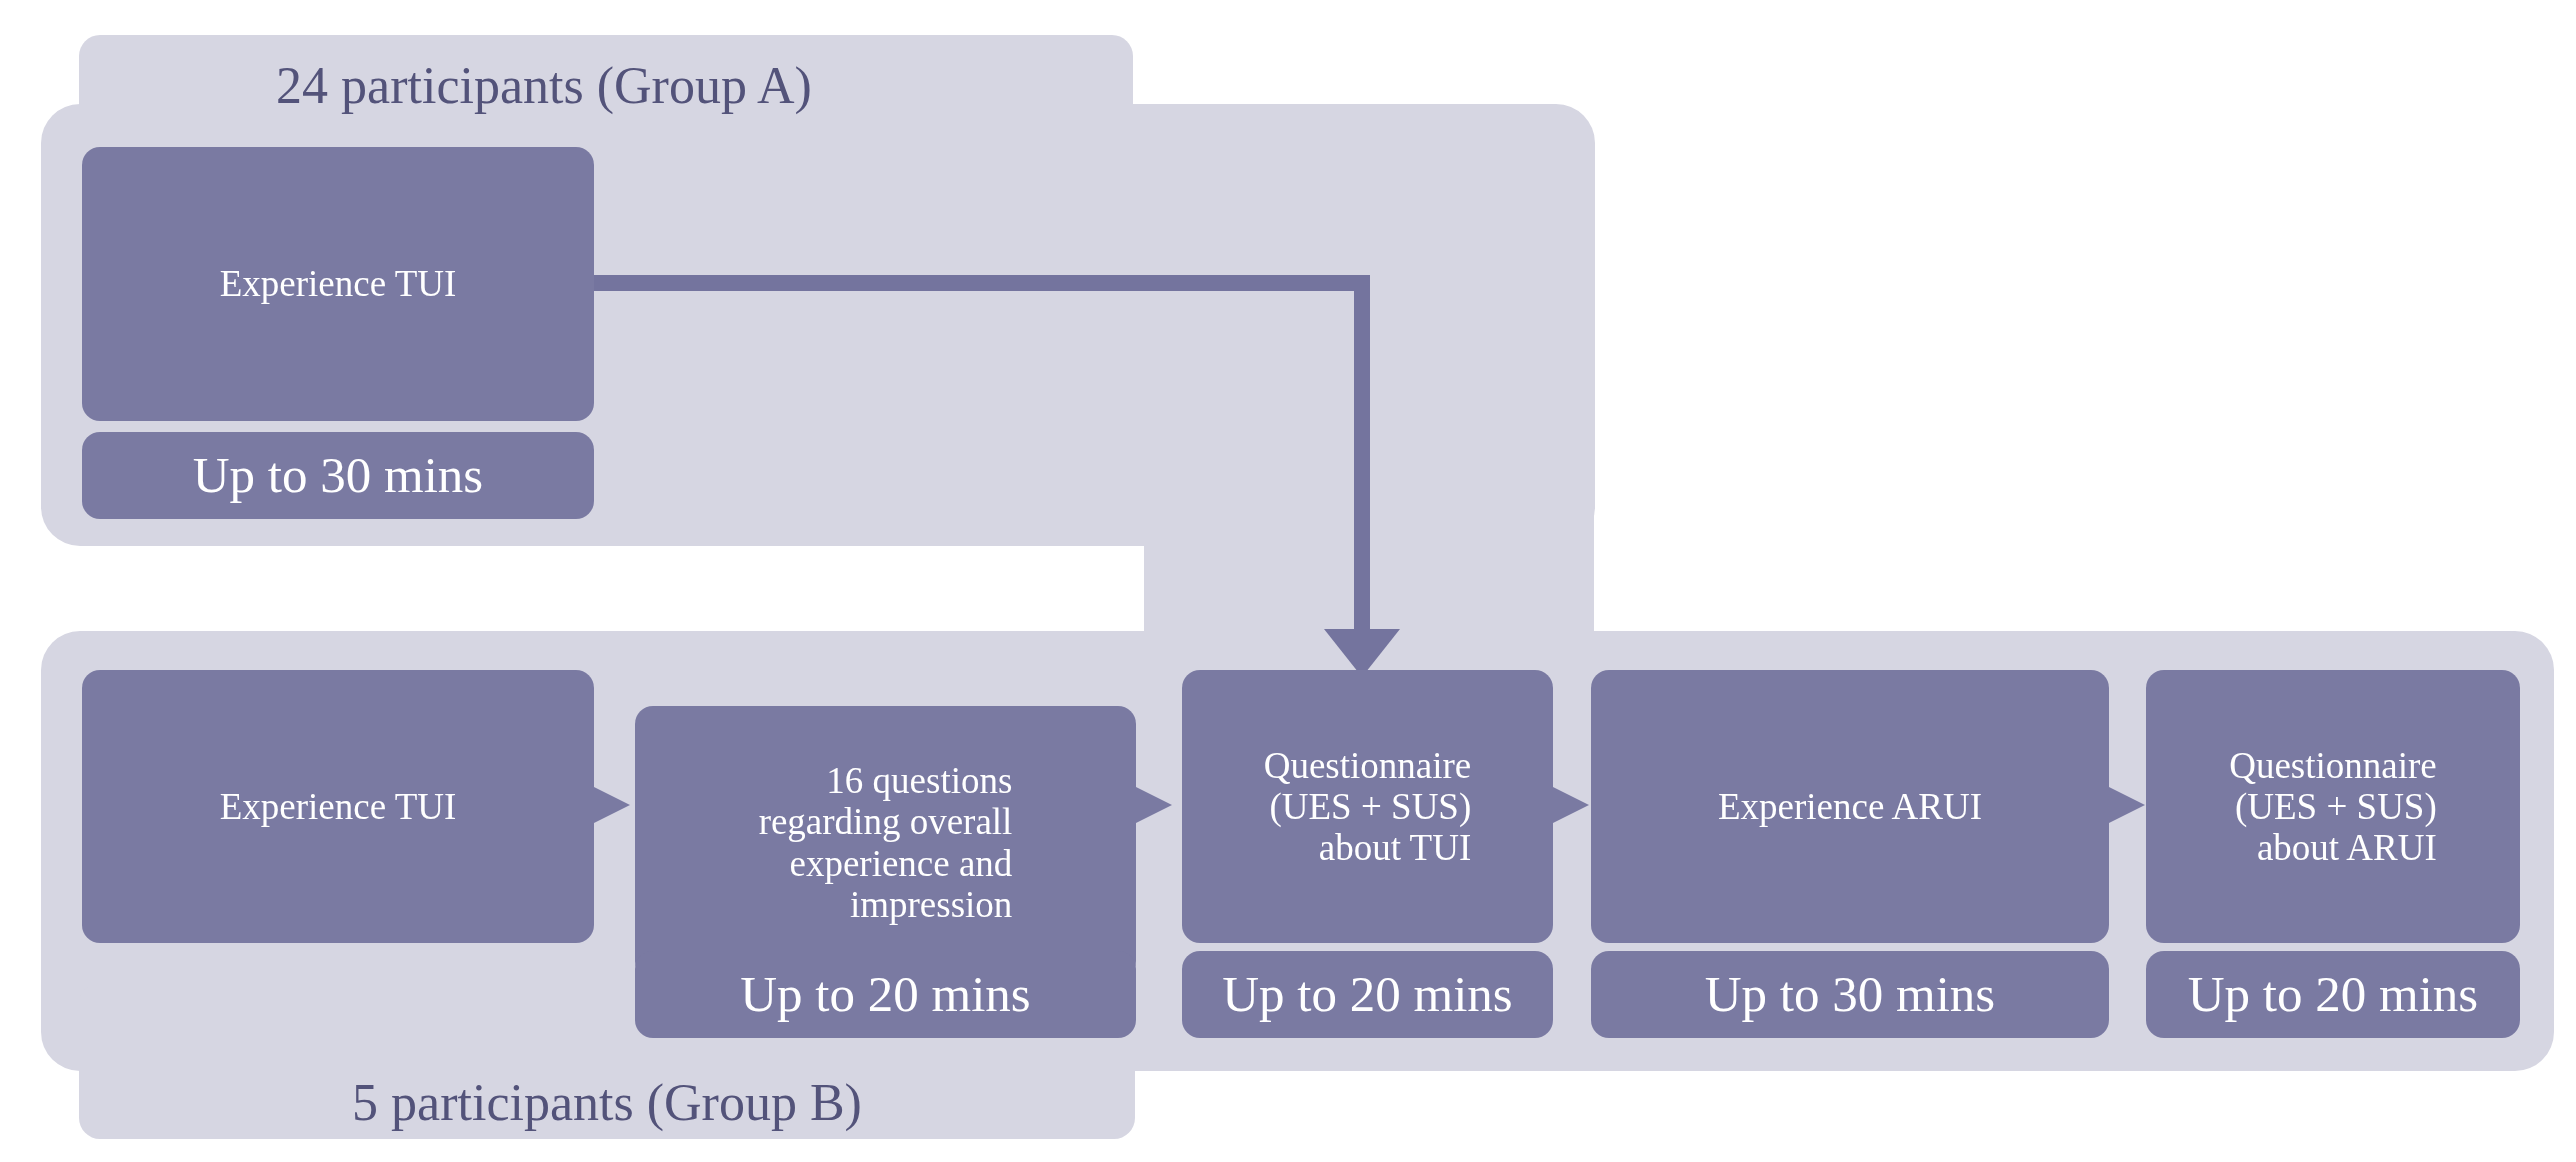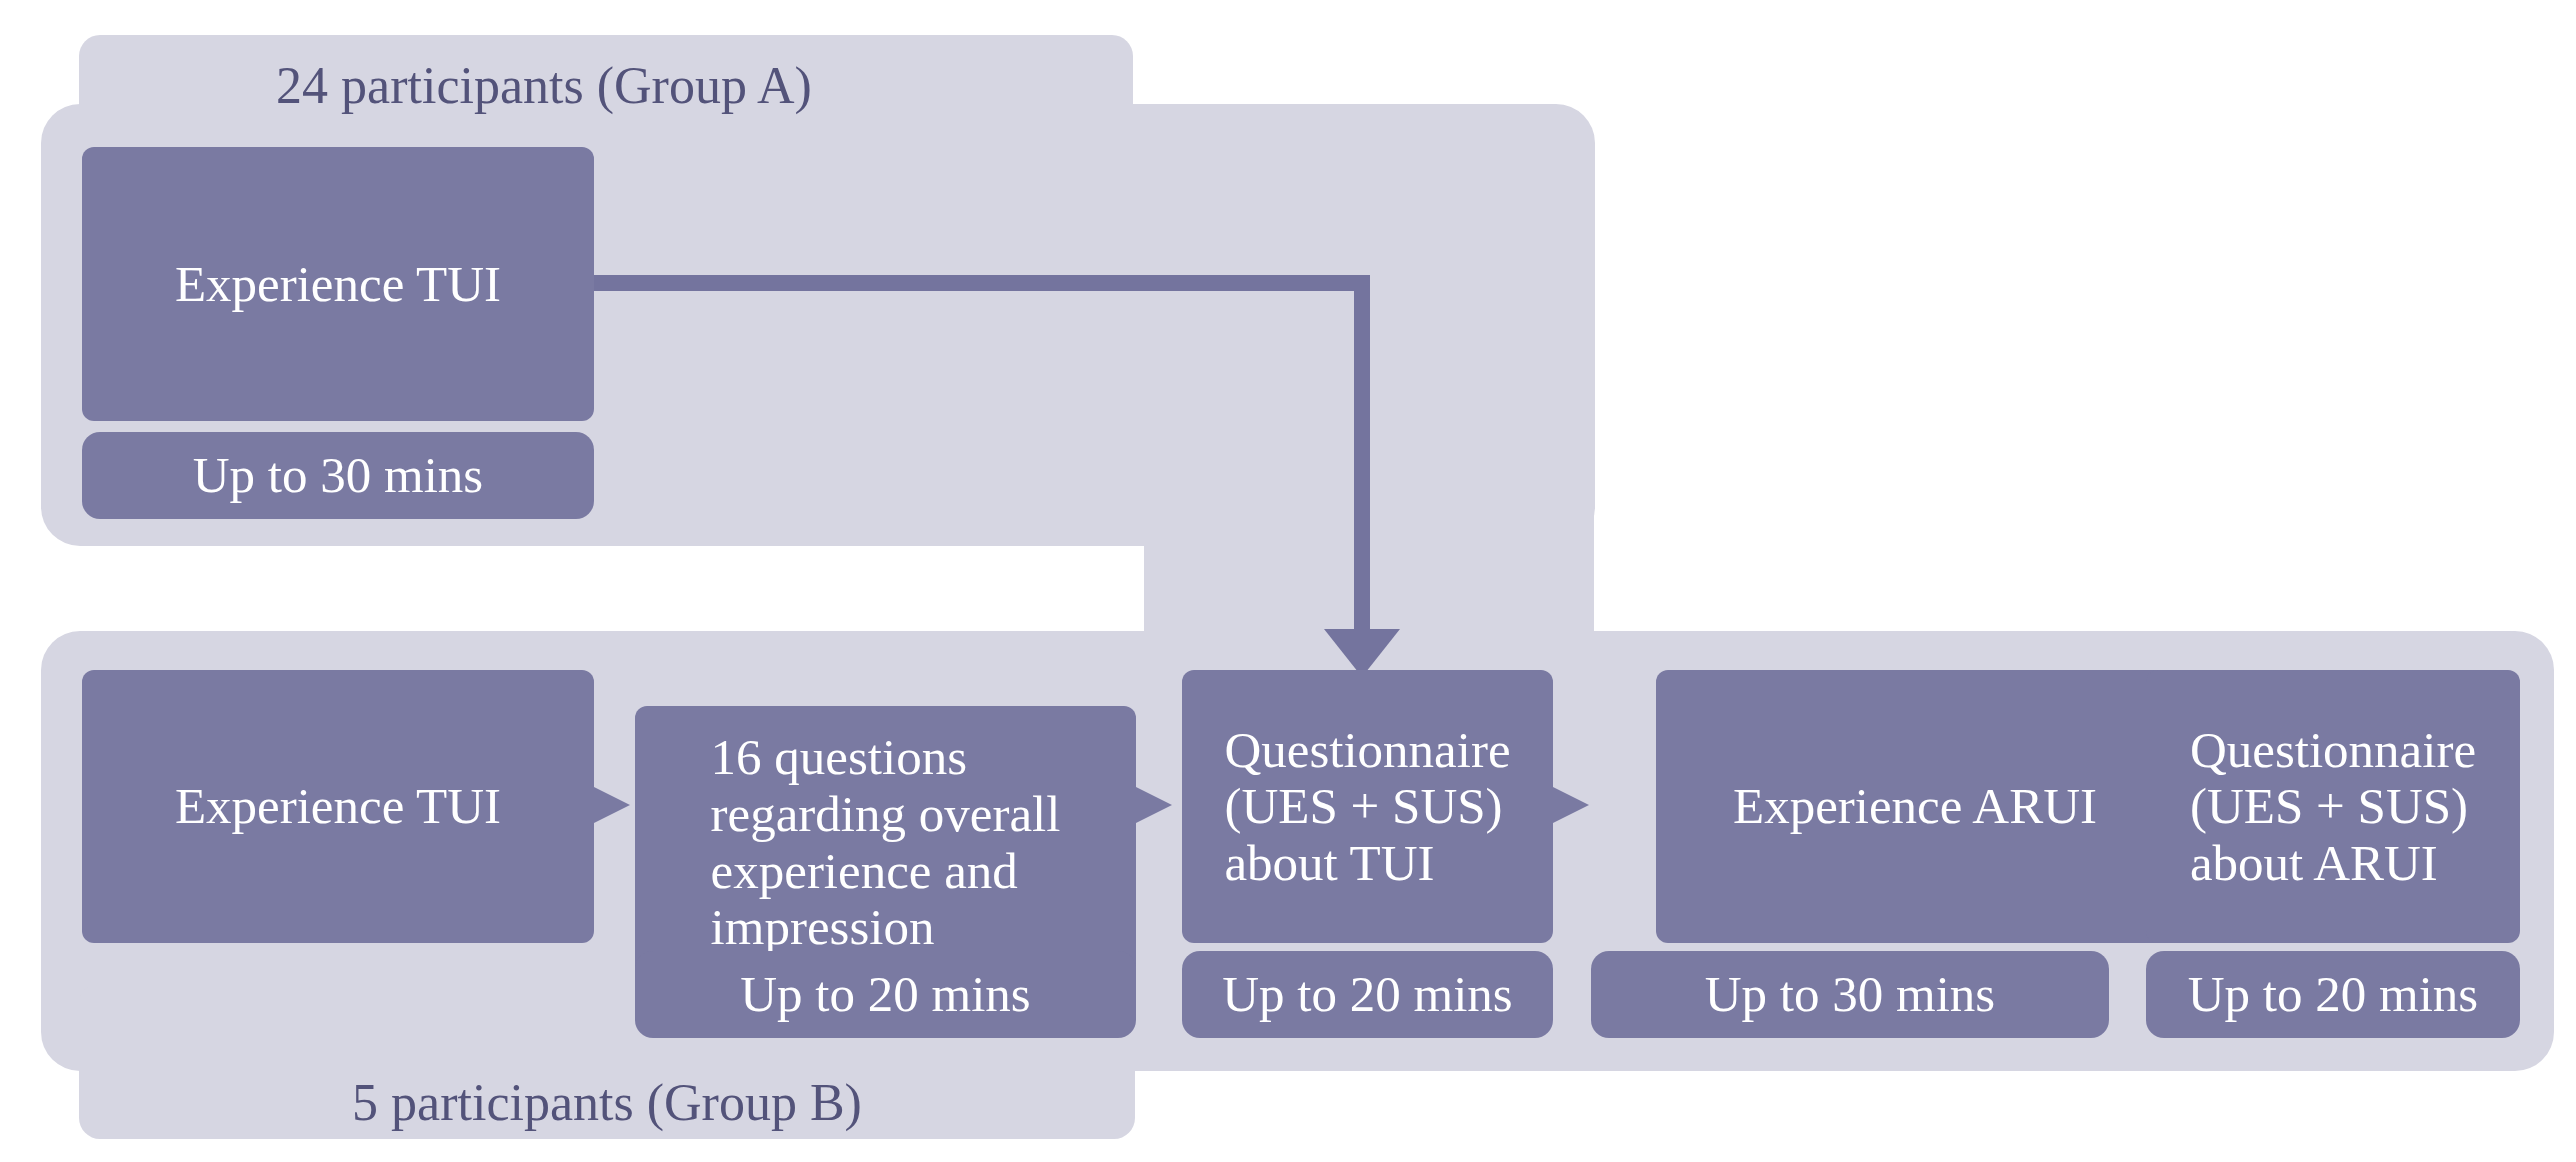--- a/index.html
+++ b/index.html
@@ -23,25 +23,25 @@
   .label{
     position:absolute;
     display:flex;align-items:center;justify-content:center;
     color:var(--label);
     font-size:52px;line-height:1.1;
     white-space:nowrap;
   }
   .box{
     position:absolute;
     background:var(--dark);
-    border-radius:12px;
+    border-radius:18px;
     display:flex;align-items:center;justify-content:center;
     color:var(--boxtext);
-    font-size:51px;line-height:1.11;
-    text-align:left;white-space:pre-line;
+    font-size:37px;line-height:1.11;
+    text-align:right;white-space:pre-line;
   }
   .time{
     position:absolute;
     background:var(--dark);
     border-radius:18px;
     display:flex;align-items:center;justify-content:center;
     color:var(--boxtext);
     font-size:51px;line-height:1;
     white-space:nowrap;
   }
@@ -92,21 +92,21 @@
 impression</div>
   <div class="chev" style="left:1134px;top:786px;"></div>
   <div class="time" style="left:635px;top:951px;width:501px;height:87px;">Up to 20 mins</div>
 
   <div class="box" style="left:1182px;top:670px;width:371px;height:273px;">Questionnaire
 (UES + SUS)
 about TUI</div>
   <div class="chev" style="left:1551px;top:786px;"></div>
   <div class="time" style="left:1182px;top:951px;width:371px;height:87px;">Up to 20 mins</div>
 
-  <div class="box" style="left:1656px;top:670px;width:518px;height:273px;">Experience ARUI</div>
+  <div class="box" style="left:1591px;top:670px;width:518px;height:273px;">Experience ARUI</div>
   <div class="chev" style="left:2107px;top:786px;"></div>
   <div class="time" style="left:1591px;top:951px;width:518px;height:87px;">Up to 30 mins</div>
 
   <div class="box" style="left:2146px;top:670px;width:374px;height:273px;">Questionnaire
 (UES + SUS)
 about ARUI</div>
   <div class="time" style="left:2146px;top:951px;width:374px;height:87px;">Up to 20 mins</div>
 
 </div>
 

